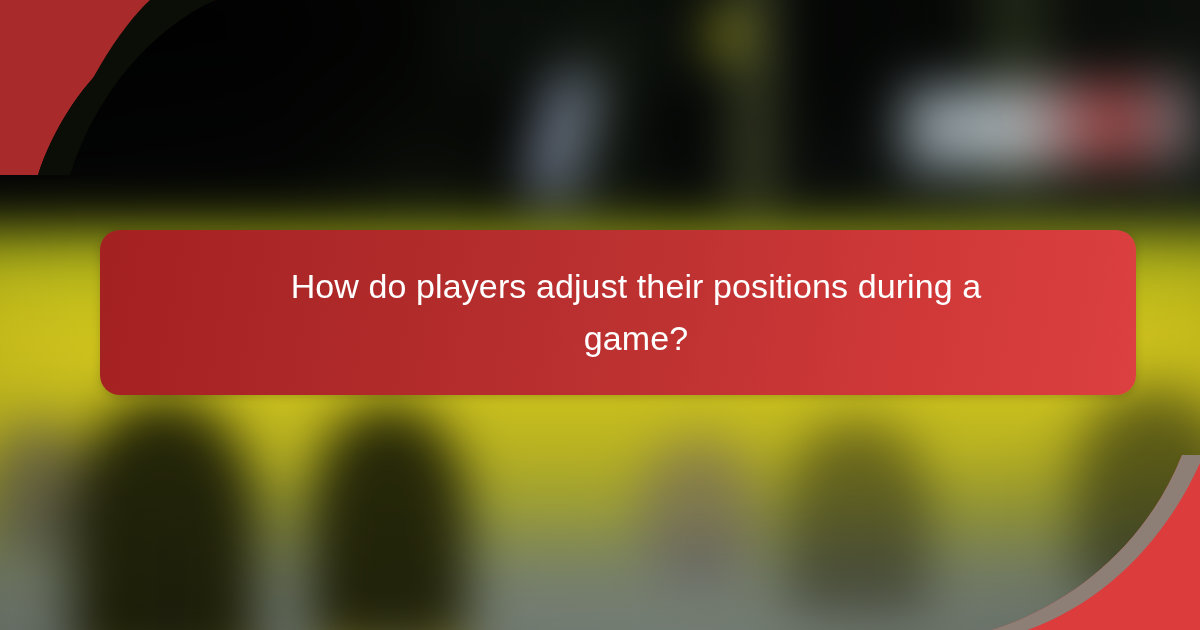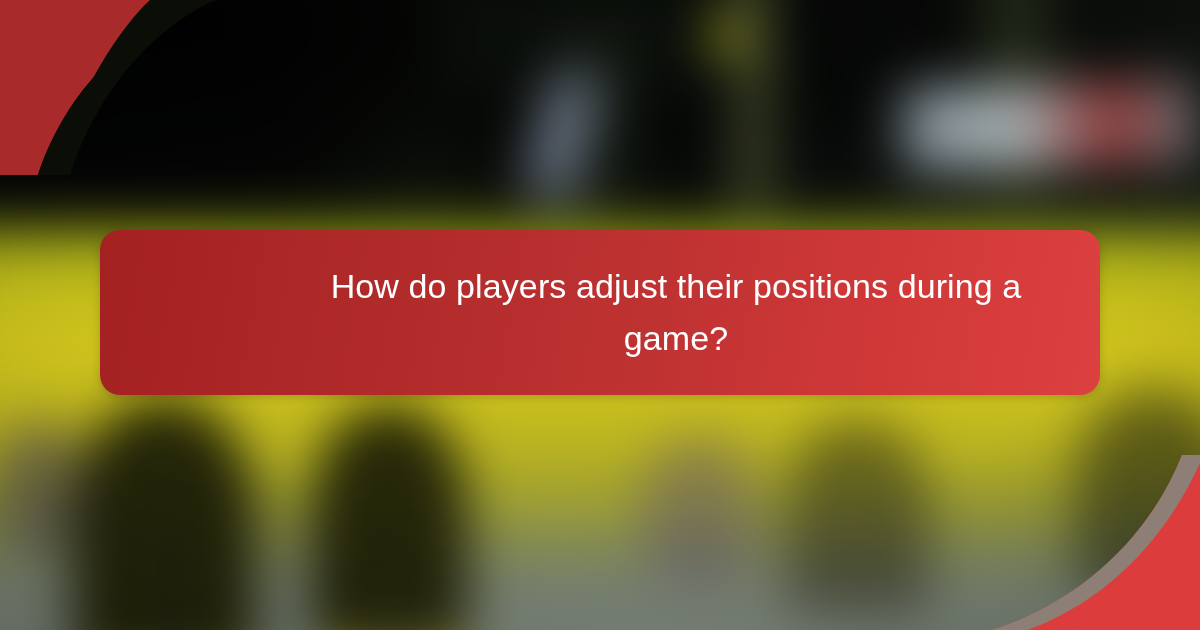--- a/index.html
+++ b/index.html
@@ -148,22 +148,23 @@
   .question-card {
     position: absolute;
     left: 100px;
     top: 230px;
     width: 1000px;
     height: 165px;
     border-radius: 20px;
     background: linear-gradient(100deg, #a42121 0%, #b02a2a 28%, #bf3232 55%, #d03838 78%, #dc4040 100%);
     display: flex;
     align-items: center;
-    justify-content: flex-end;
+    justify-content: center;
     box-shadow: 0 2px 10px rgba(0,0,0,0.18);
+    padding-left: 36px;
   }
   .question-text {
     color: #ffffff;
     font-size: 34px;
     line-height: 1.52;
     font-weight: 400;
     text-align: center;
     letter-spacing: .1px;
     max-width: 800px;
     padding: 0 24px;

